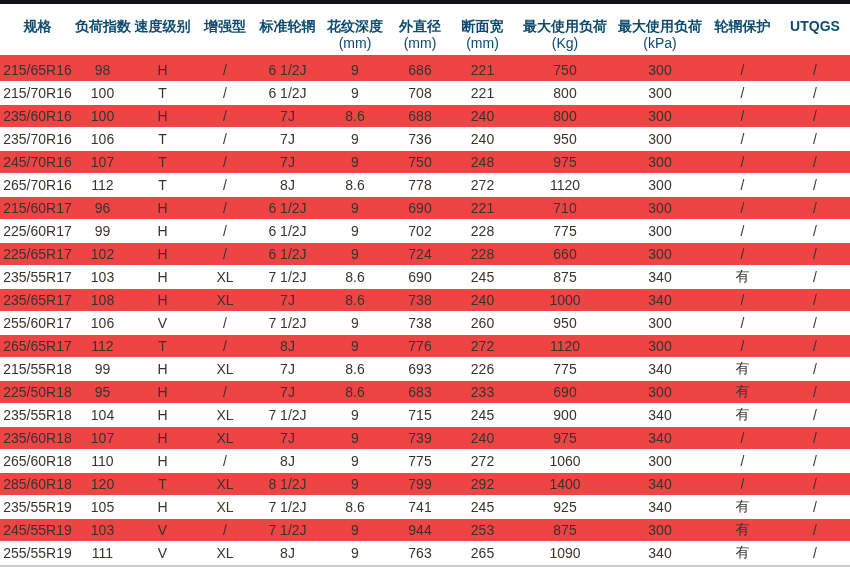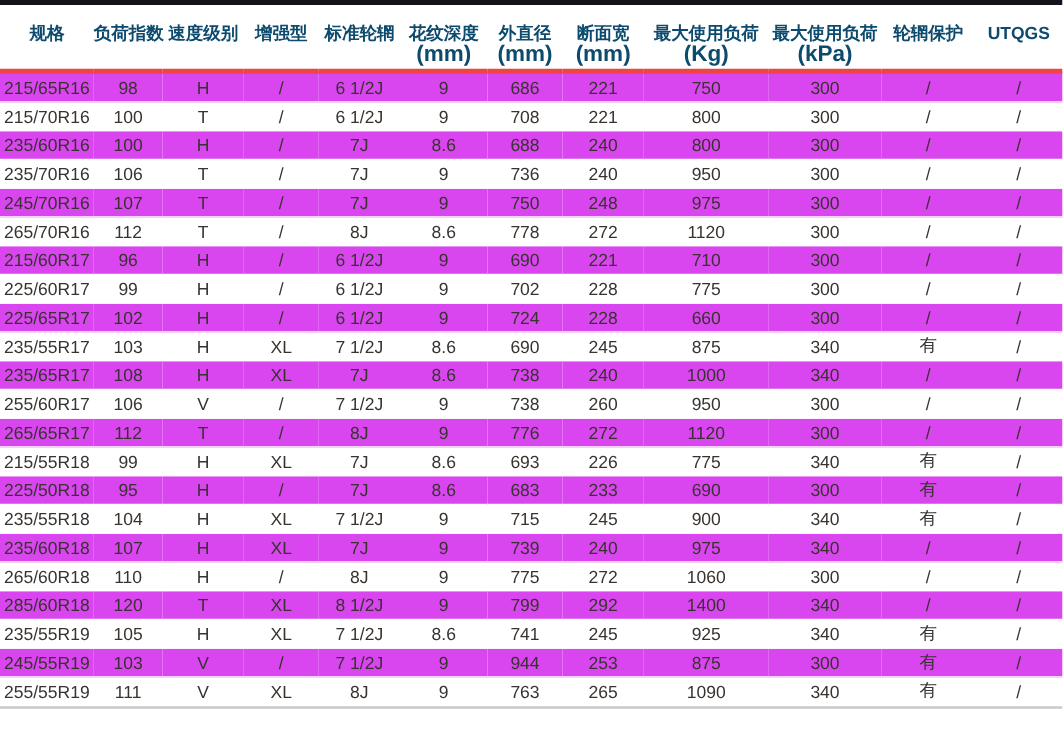--- a/index.html
+++ b/index.html
@@ -33,36 +33,36 @@
     color: #0c4a6e;
   }
   .h-label {
     line-height: 18px;
     min-height: 18px;
     white-space: nowrap;
   }
   .h-unit {
     line-height: 16px;
     min-height: 16px;
-    font-size: 18px;
-    font-weight: 700;
+    font-size: 14px;
+    font-weight: 400;
     white-space: nowrap;
   }
   tbody td {
     font-size: 14px;
     text-align: center;
     vertical-align: middle;
     height: 22px;
     padding: 0;
     border-bottom: 1.5px solid #ffffff;
     white-space: nowrap;
     color: #38332f;
   }
   tbody tr.odd {
-    background: #d946ef;
+    background: #ef4444;
     margin-left: 34px;
   }
   .bottom-rule {
     height: 2px;
     width: 850px;
     background: #c9c9c9;
   }
 </style>
 </head>
 <body>

